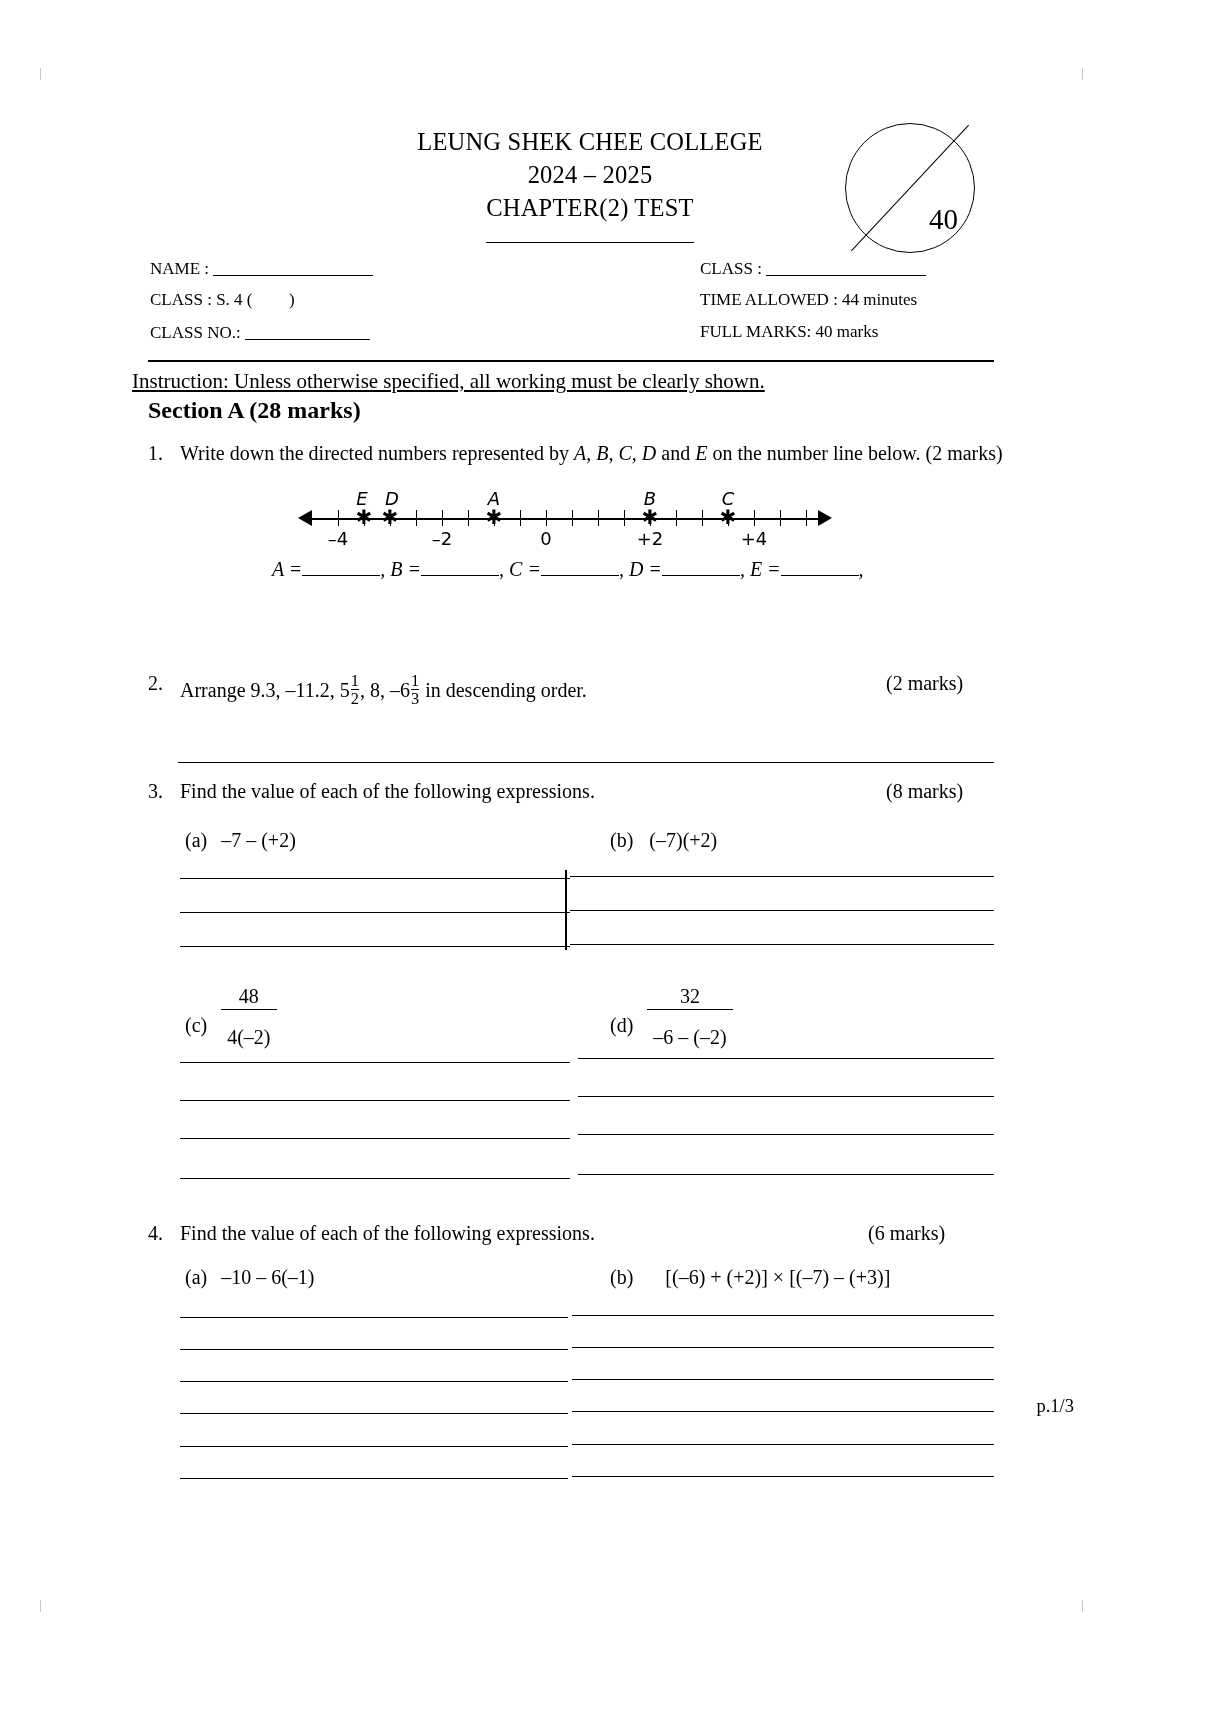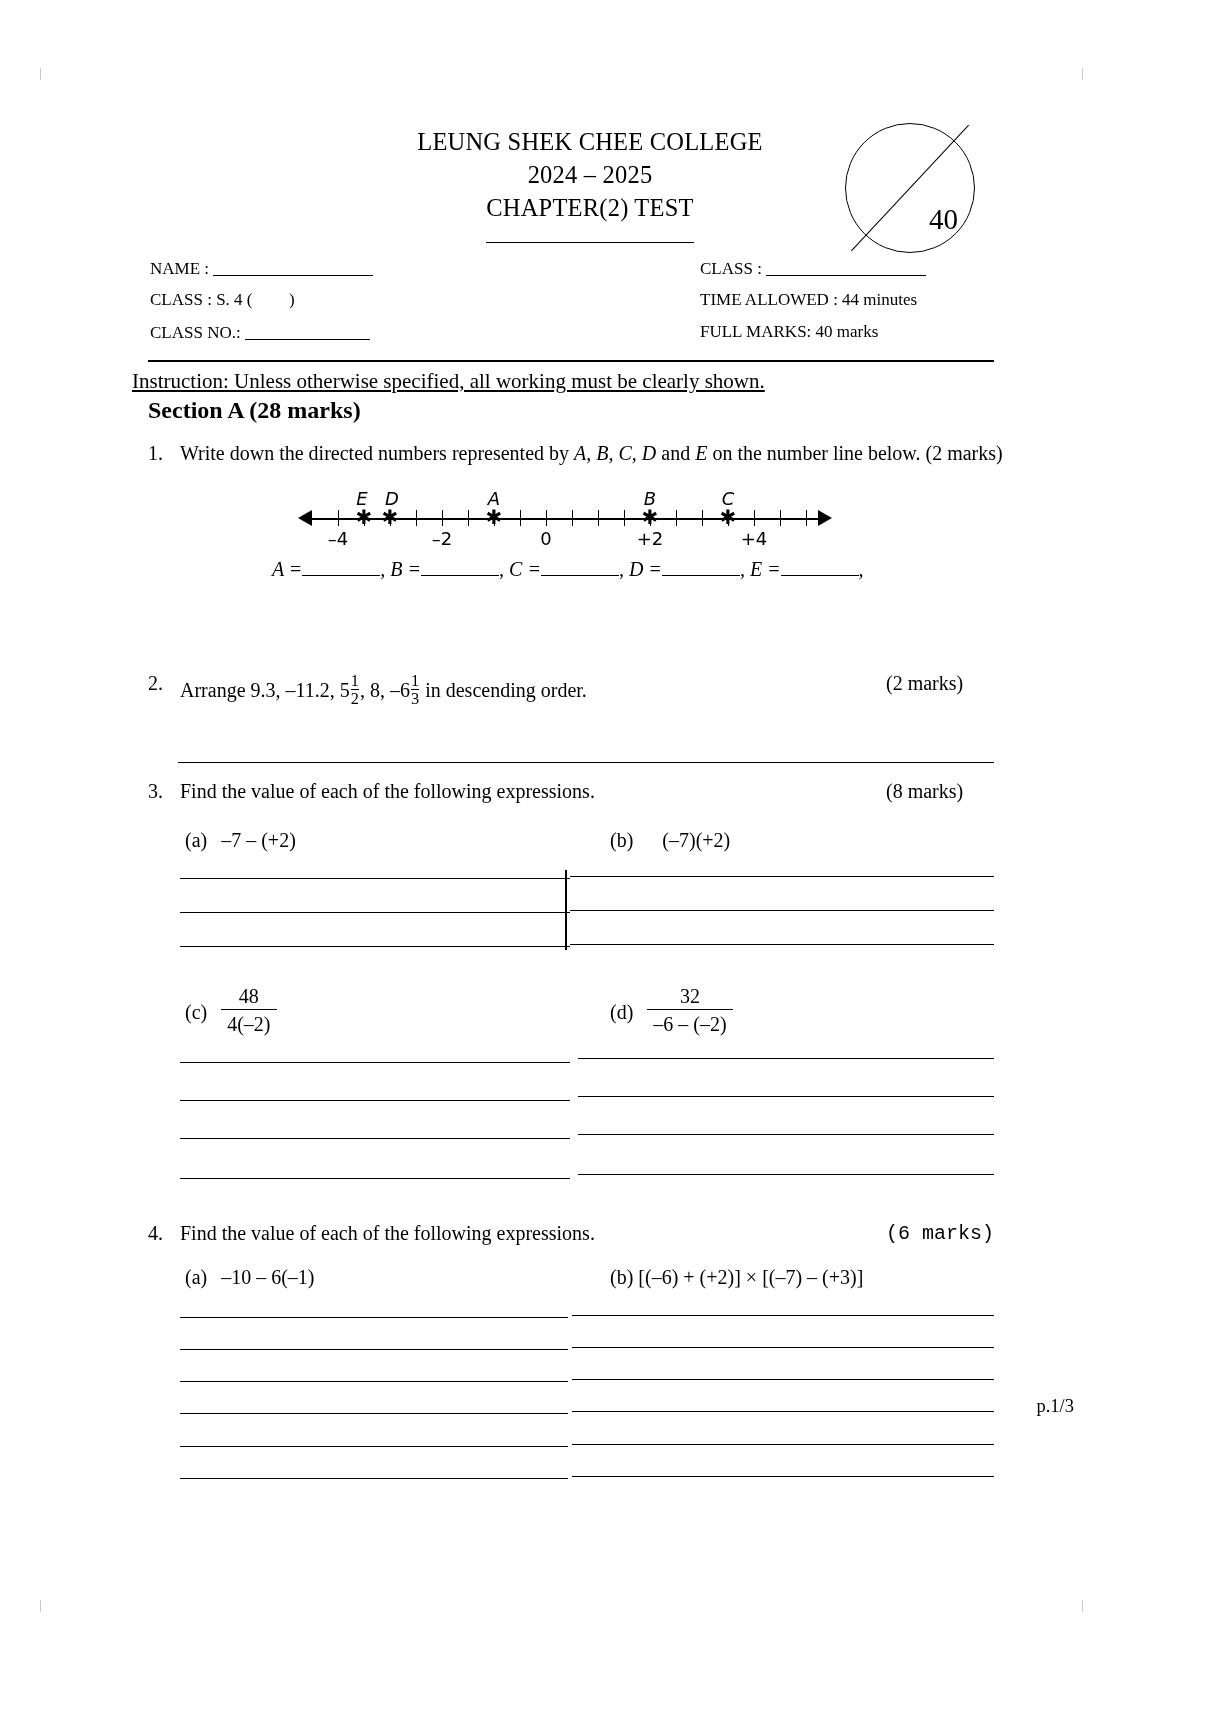--- a/index.html
+++ b/index.html
@@ -240,21 +240,21 @@
   .frac .num { display: block; }
   .frac .den { display: block; border-top: 1.4px solid #000; }
 
   .bigfrac {
     display: inline-block;
     vertical-align: middle;
     text-align: center;
     line-height: 1.18;
   }
   .bigfrac .num { display: block; padding: 0 6px; }
-  .bigfrac .den { display: block; border-top: 1.6px solid #000; padding: 3px 6px; text-align: right; }
+  .bigfrac .den { display: block; border-top: 1.6px solid #000; padding: 16px 6px; text-align: right; }
 
   
   .aline {
     position: absolute;
     border-top: 1.8px solid #000;
   }
   .vdivider {
     position: absolute;
     border-left: 2px solid #000;
   }
@@ -414,21 +414,21 @@
       <span class="q-text">Find the value of each of the following expressions.</span>
       <span class="q-marks" style="left:738px;">(8 marks)</span>
     </div>
 
     <div class="q" style="left:185px;top:829px;">
       <span>(a)</span>
       <span style="margin-left:9px;">–7 – (+2)</span>
     </div>
     <div class="q" style="left:610px;top:829px;">
       <span>(b)</span>
-      <span style="margin-left:24px;">(–7)(+2)</span>
+      <span style="margin-left:11px;">(–7)(+2)</span>
     </div>
 
     <div class="aline" style="left:180px;top:878px;width:390px;"></div>
     <div class="aline" style="left:180px;top:912px;width:390px;"></div>
     <div class="aline" style="left:180px;top:946px;width:390px;"></div>
     <div class="aline" style="left:570px;top:876px;width:424px;"></div>
     <div class="aline" style="left:570px;top:910px;width:424px;"></div>
     <div class="aline" style="left:570px;top:944px;width:424px;"></div>
     <div class="vdivider" style="left:565px;top:870px;height:80px;"></div>
 
@@ -452,30 +452,30 @@
     <div class="aline" style="left:180px;top:1138px;width:390px;"></div>
     <div class="aline" style="left:180px;top:1178px;width:390px;"></div>
     <div class="aline" style="left:578px;top:1058px;width:416px;"></div>
     <div class="aline" style="left:578px;top:1096px;width:416px;"></div>
     <div class="aline" style="left:578px;top:1134px;width:416px;"></div>
     <div class="aline" style="left:578px;top:1174px;width:416px;"></div>
 
     <div class="q" style="left:148px;top:1222px;width:846px;">
       <span class="q-num">4.</span>
       <span class="q-text">Find the value of each of the following expressions.</span>
-      <span class="q-marks" style="left:738px;font-family:Liberation Mono, monospace;">(6 marks)</span>
+      <span class="q-marks" style="left:720px;">(6 marks)</span>
     </div>
 
     <div class="q" style="left:185px;top:1266px;">
       <span>(a)</span>
       <span style="margin-left:9px;">–10 – 6(–1)</span>
     </div>
     <div class="q" style="left:610px;top:1266px;">
       <span>(b)</span>
-      <span style="margin-left:0;">[(–6) + (+2)] × [(–7) – (+3)]</span>
+      <span style="margin-left:27px;">[(–6) + (+2)] × [(–7) – (+3)]</span>
     </div>
 
     <div class="aline" style="left:180px;top:1317px;width:388px;"></div>
     <div class="aline" style="left:180px;top:1349px;width:388px;"></div>
     <div class="aline" style="left:180px;top:1381px;width:388px;"></div>
     <div class="aline" style="left:180px;top:1413px;width:388px;"></div>
     <div class="aline" style="left:180px;top:1446px;width:388px;"></div>
     <div class="aline" style="left:180px;top:1478px;width:388px;"></div>
 
     <div class="aline" style="left:572px;top:1315px;width:422px;"></div>

